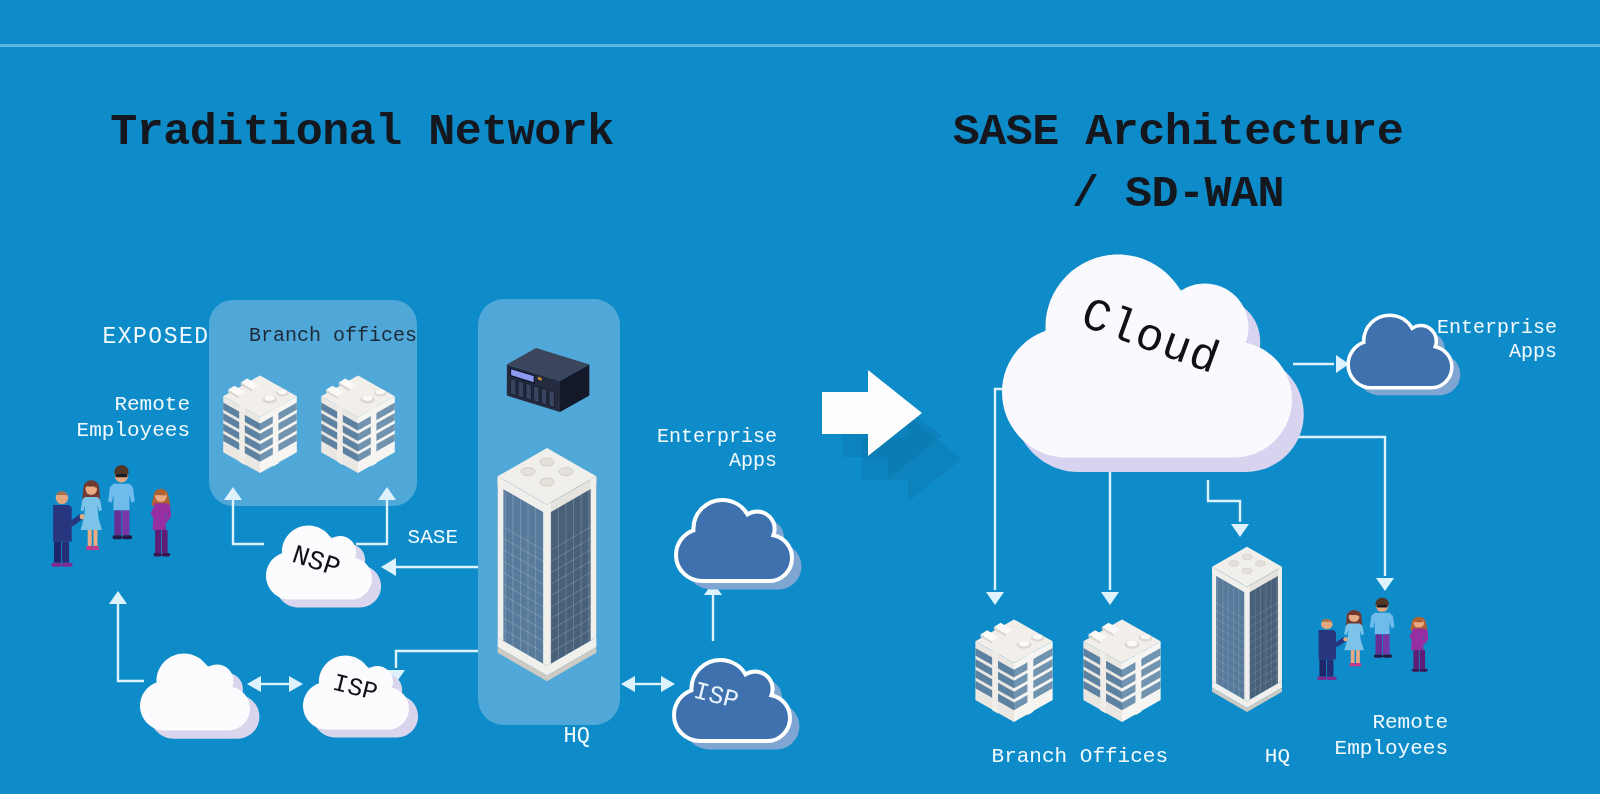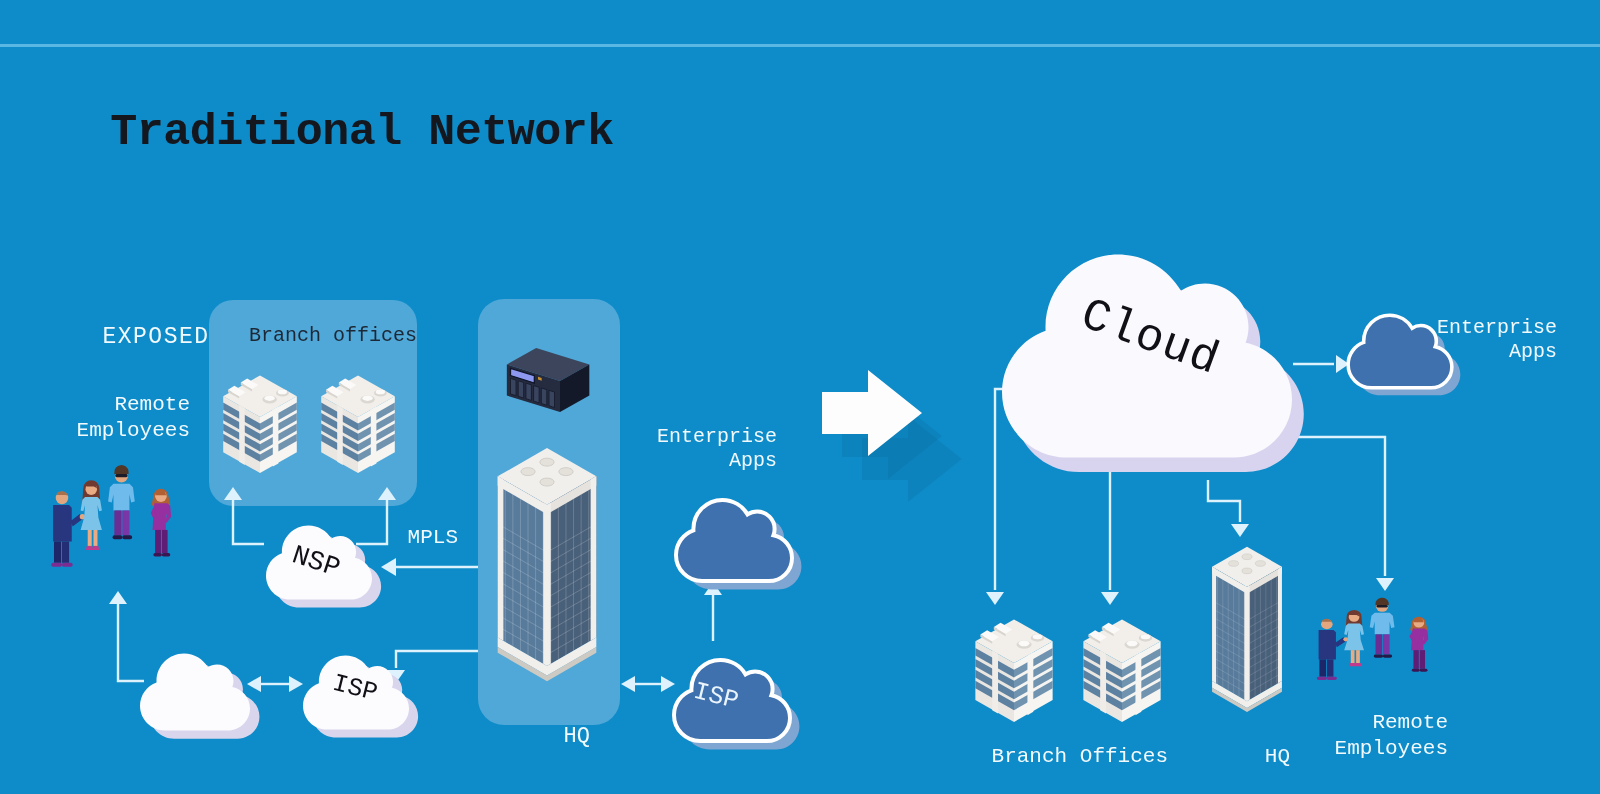--- a/index.html
+++ b/index.html
@@ -456,33 +456,37 @@
         <rect x="14.5" y="47" width="6.5" height="26" fill="#5F1D75"></rect>
         <rect x="5" y="73" width="9.5" height="4" rx="2" fill="#3C1652"></rect>
         <rect x="14.5" y="73" width="9.5" height="4" rx="2" fill="#3C1652"></rect>
       </g>
     </g>
   </svg>
 
   <div class="title title-left">
     <span style="display:block">Traditional Network</span>
   </div>
+  <div class="title title-right">
+    <span style="display:block">SASE Architecture</span>
+    <span style="display:block">/ SD-WAN</span>
+  </div>
 
   <div class="lbl exposed">EXPOSED</div>
 
   <div class="lbl remote-left">
     <span>Remote</span>
     <span>Employees</span>
   </div>
 
   <div class="lbl branch-label-left">Branch offices</div>
 
   <div class="cloud-word word-nsp">NSP</div>
 
-  <div class="lbl mpls">MPLS</div>
+  <div class="lbl mpls">SASE</div>
 
   <div class="cloud-word word-isp-white">ISP</div>
 
   <div class="lbl ent-left">
     <span>Enterprise</span>
     <span>Apps</span>
   </div>
 
   <div class="cloud-word word-isp-blue">ISP</div>
 

